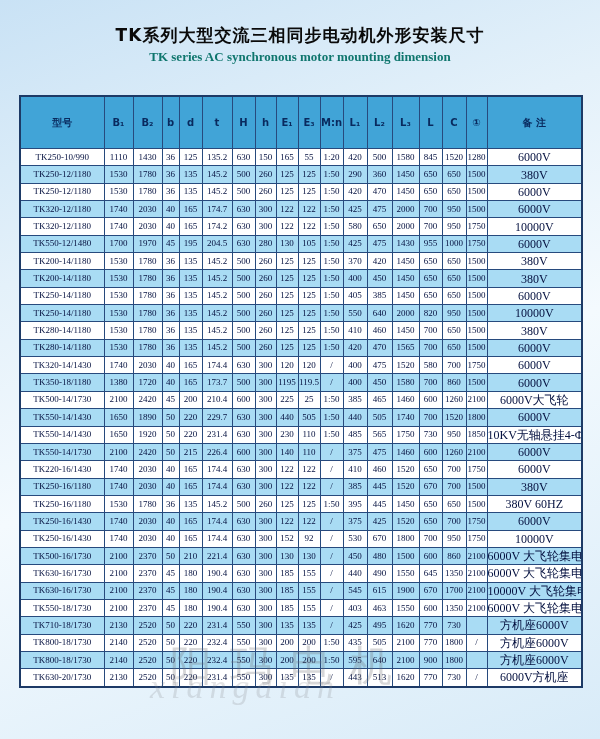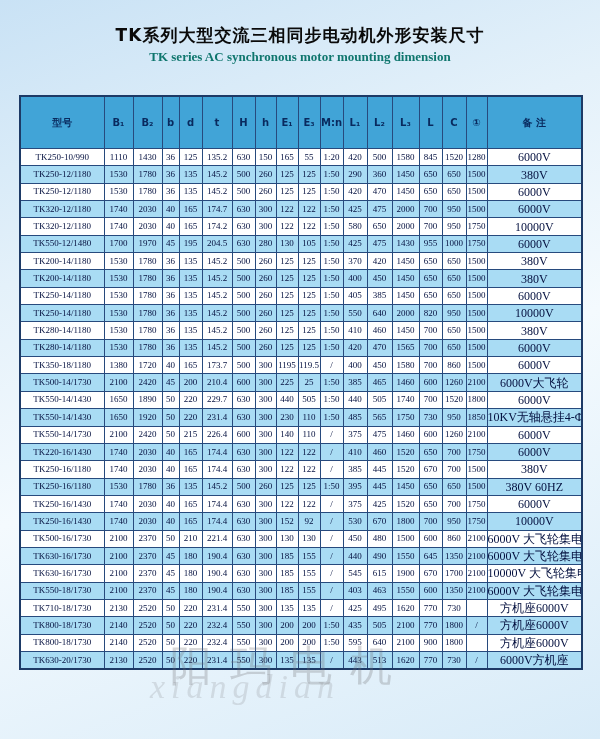--- a/index.html
+++ b/index.html
@@ -349,20 +349,40 @@
           <td>1:50</td>
           <td>420</td>
           <td>470</td>
           <td>1565</td>
           <td>700</td>
           <td>650</td>
           <td>1500</td>
           <td>6000V</td>
         </tr>
         <tr>
+          <td>TK320-14/1430</td>
+          <td>1740</td>
+          <td>2030</td>
+          <td>40</td>
+          <td>165</td>
+          <td>174.4</td>
+          <td>630</td>
+          <td>300</td>
+          <td>120</td>
+          <td>120</td>
+          <td>/</td>
+          <td>400</td>
+          <td>475</td>
+          <td>1520</td>
+          <td>580</td>
+          <td>700</td>
+          <td>1750</td>
+          <td>6000V</td>
+        </tr>
+        <tr>
           <td>TK350-18/1180</td>
           <td>1380</td>
           <td>1720</td>
           <td>40</td>
           <td>165</td>
           <td>173.7</td>
           <td>500</td>
           <td>300</td>
           <td>1195</td>
           <td>119.5</td>

